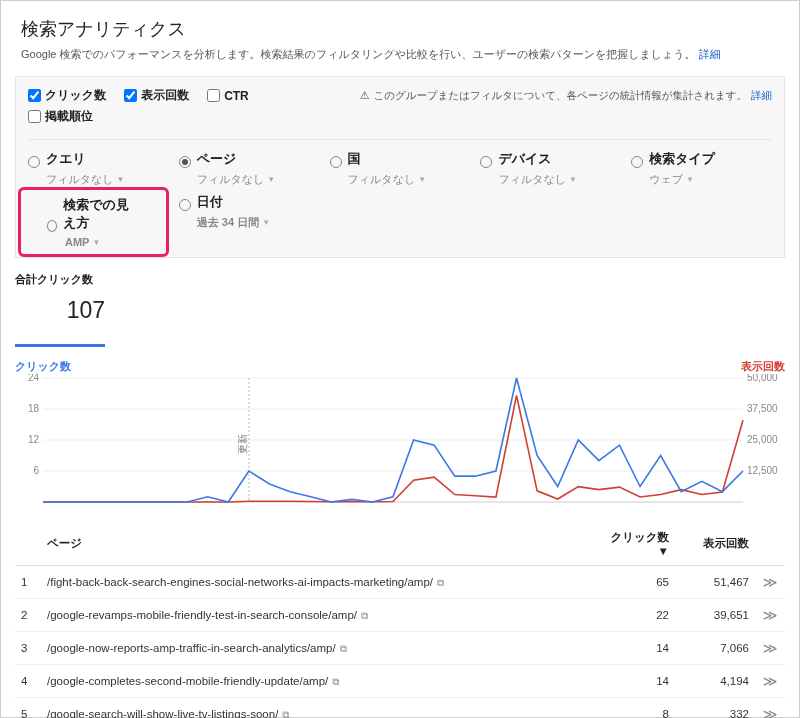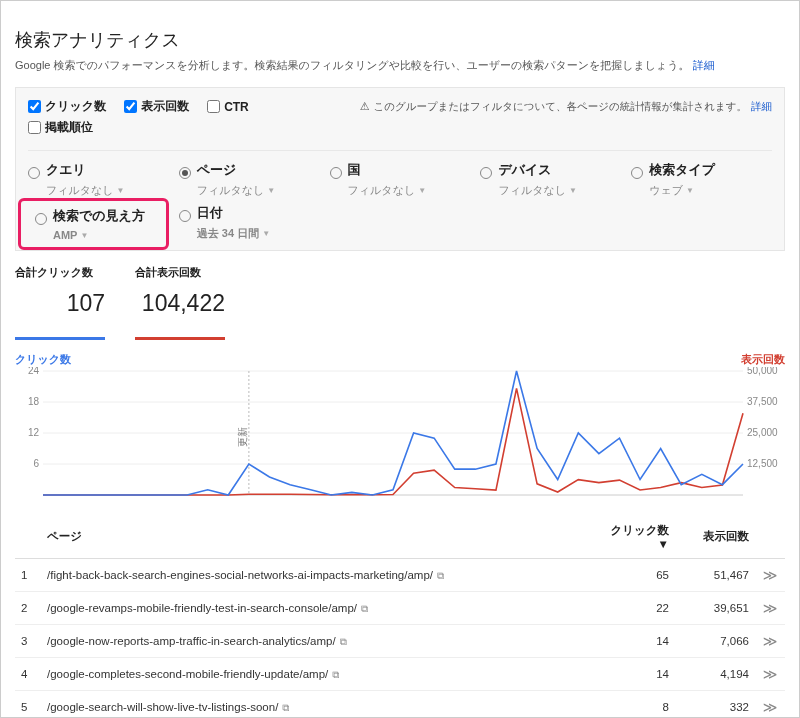--- a/index.html
+++ b/index.html
@@ -1,36 +1,36 @@
 <!DOCTYPE html>
 <html><head>
 <meta charset="utf-8">
 <style>
   * { box-sizing: border-box; }
   body { margin:0; font-family: Arial, "Hiragino Kaku Gothic Pro", Meiryo, sans-serif; font-size:12px; color:#222; background:#fff; }
   .wrap { border:1px solid #ccc; width:800px; height:718px; margin:0; background:#fff; position:relative; }
-  .hdr { padding:27px 14px 4px; }
+  .hdr { padding:16px 14px 4px;margin-left:6px; }
   .hdr h1 { font-size:18px; font-weight:400; margin:0 0 6px; }
   .hdr p { font-size:11px; color:#555; margin:0 0 10px; }
   .hdr a { color:#1155cc; text-decoration:none; }
   .panel { background:#f7f7f7; border:1px solid #e5e5e5; margin:0 14px 14px; padding:10px 12px 6px; }
   .row { display:flex; align-items:center; gap:18px; flex-wrap:wrap; }
   .ck { display:flex; align-items:center; gap:4px; font-size:12px; font-weight:bold;}
   .ck input { margin:0; }
   .notice { margin-left:auto; font-size:10.5px; color:#555; display:flex; align-items:center; gap:4px;}
   .notice a { color:#1155cc; text-decoration:none; }
   .warn-ico { font-size:11px; }
   .dims { margin-top:14px; border-top:1px solid #e8e8e8; padding-top:10px; display:grid; grid-template-columns:repeat(5,1fr); gap:6px 10px; }
   .dim { display:flex; flex-direction:column; gap:4px; }
   .dim-top { display:flex; align-items:flex-end; gap:6px; font-size:13px; font-weight:bold; }
   .radio { width:12px; height:12px; border:1px solid #888; border-radius:50%; display:inline-flex; align-items:center; justify-content:center; }
   .radio.on::after { content:""; width:6px; height:6px; background:#555; border-radius:50%; }
   .dim-sub { font-size:11px; color:#888; padding-left:18px; display:flex; align-items:center; gap:3px;}
   .tri { font-size:8px; color:#aaa; }
-  .hl { border:3px solid #e91e63; border-radius:6px; padding:6px 14px; margin-left:-10px; margin-top:-6px; margin-bottom:-6px; }
+  .hl { border:3px solid #e91e63; border-radius:6px; padding:6px 26px; margin-left:-10px; margin-top:-6px; margin-bottom:-6px; }
   .sums { display:flex; gap:30px; margin:0 14px 12px; }
   .sum { min-width:90px; padding-bottom:20px; }
   .sum-lab { font-size:11px; font-weight:bold; margin-bottom:10px; }
   .sum-val { font-size:23px; font-weight:400;text-align:right; }
   .sum.blue { border-bottom:3px solid #3b78e7; }
   .sum.red  { border-bottom:3px solid #d23f31; }
   .chart { margin:0 14px 8px; position:relative; }
   .chart-lbls { display:flex; justify-content:space-between; font-size:11px; }
   .lbl-b { color:#3b78e7; font-weight:bold; }
   .lbl-r { color:#d23f31; font-weight:bold; }
@@ -159,24 +159,20 @@
           </div>
     </div>
   </div>
 </div>
 
 <div class="sums">
   <div class="sum blue">
     <div class="sum-lab">合計クリック数</div>
     <div class="sum-val">107</div>
   </div>
-  <div class="sum red">
-    <div class="sum-lab">合計表示回数</div>
-    <div class="sum-val">104,422</div>
-  </div>
 </div>
 
 <div class="chart">
   <div class="chart-lbls">
     <span class="lbl-b">クリック数</span>
     <span class="lbl-r">表示回数</span>
   </div>
   <svg id="chart-svg" width="772" height="140">
         <line x1="28" y1="97" x2="728" y2="97" stroke="#eee"></line>
         <text class="yL" x="24" y="100">6</text>

